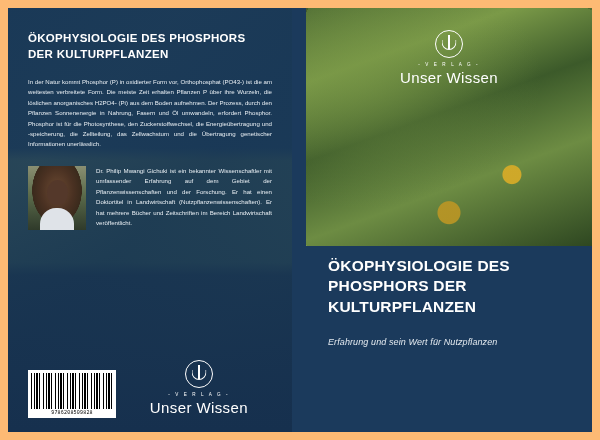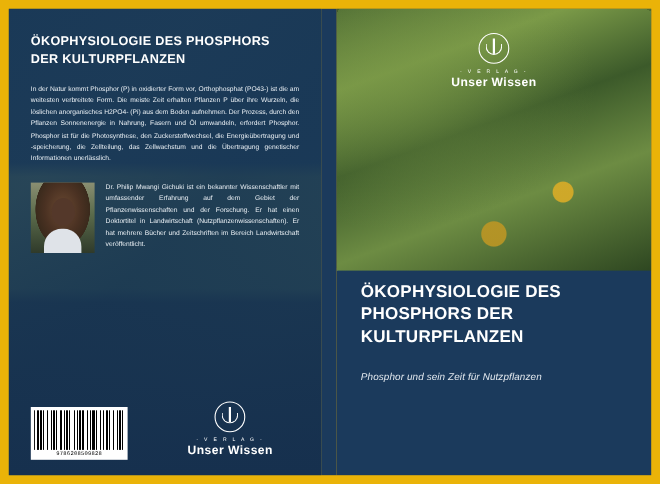--- a/index.html
+++ b/index.html
@@ -10,21 +10,21 @@
   body {
     width: 600px;
     height: 440px;
     font-family: "Liberation Sans", sans-serif;
     overflow: hidden;
   }
   .cover-wrap {
     position: relative;
     width: 600px;
     height: 440px;
-    background: #eab308;
+    background: #fdba74;
   }
 
   
   .back-cover {
     position: absolute;
     left: 8px;
     top: 8px;
     width: 284px;
     height: 424px;
     background: #1b3a5c;
@@ -171,22 +171,22 @@
     border: 1.4px solid #ffffff;
     border-top: none;
     border-radius: 0 0 9px 9px;
   }
   .pub-logo .verlag {
     font-size: 4.6px;
     letter-spacing: 2.1px;
     margin-bottom: 2px;
   }
   .pub-logo .name {
-    font-size: 11px;
-    font-weight: bold;
+    font-size: 15px;
+    font-weight: normal;
     letter-spacing: 0.4px;
   }
   .back-pub {
     position: absolute;
     right: 44px;
     bottom: 16px;
   }
 
   
   .spine {
@@ -300,17 +300,17 @@
     <div class="front-photo"></div>
 
     <div class="front-logo pub-logo">
       <div class="mark"></div>
       <div class="verlag">- V E R L A G -</div>
       <div class="name">Unser Wissen</div>
     </div>
 
     <div class="front-text">
       <div class="front-title">ÖKOPHYSIOLOGIE DES PHOSPHORS DER KULTURPFLANZEN</div>
-      <div class="front-subtitle">Phosphor und sein Zeit für Nutzpflanzen</div>
+      <div class="front-subtitle">Erfahrung und sein Wert für Nutzpflanzen</div>
     </div>
   </div>
 
 </div>
 
 </body></html>

